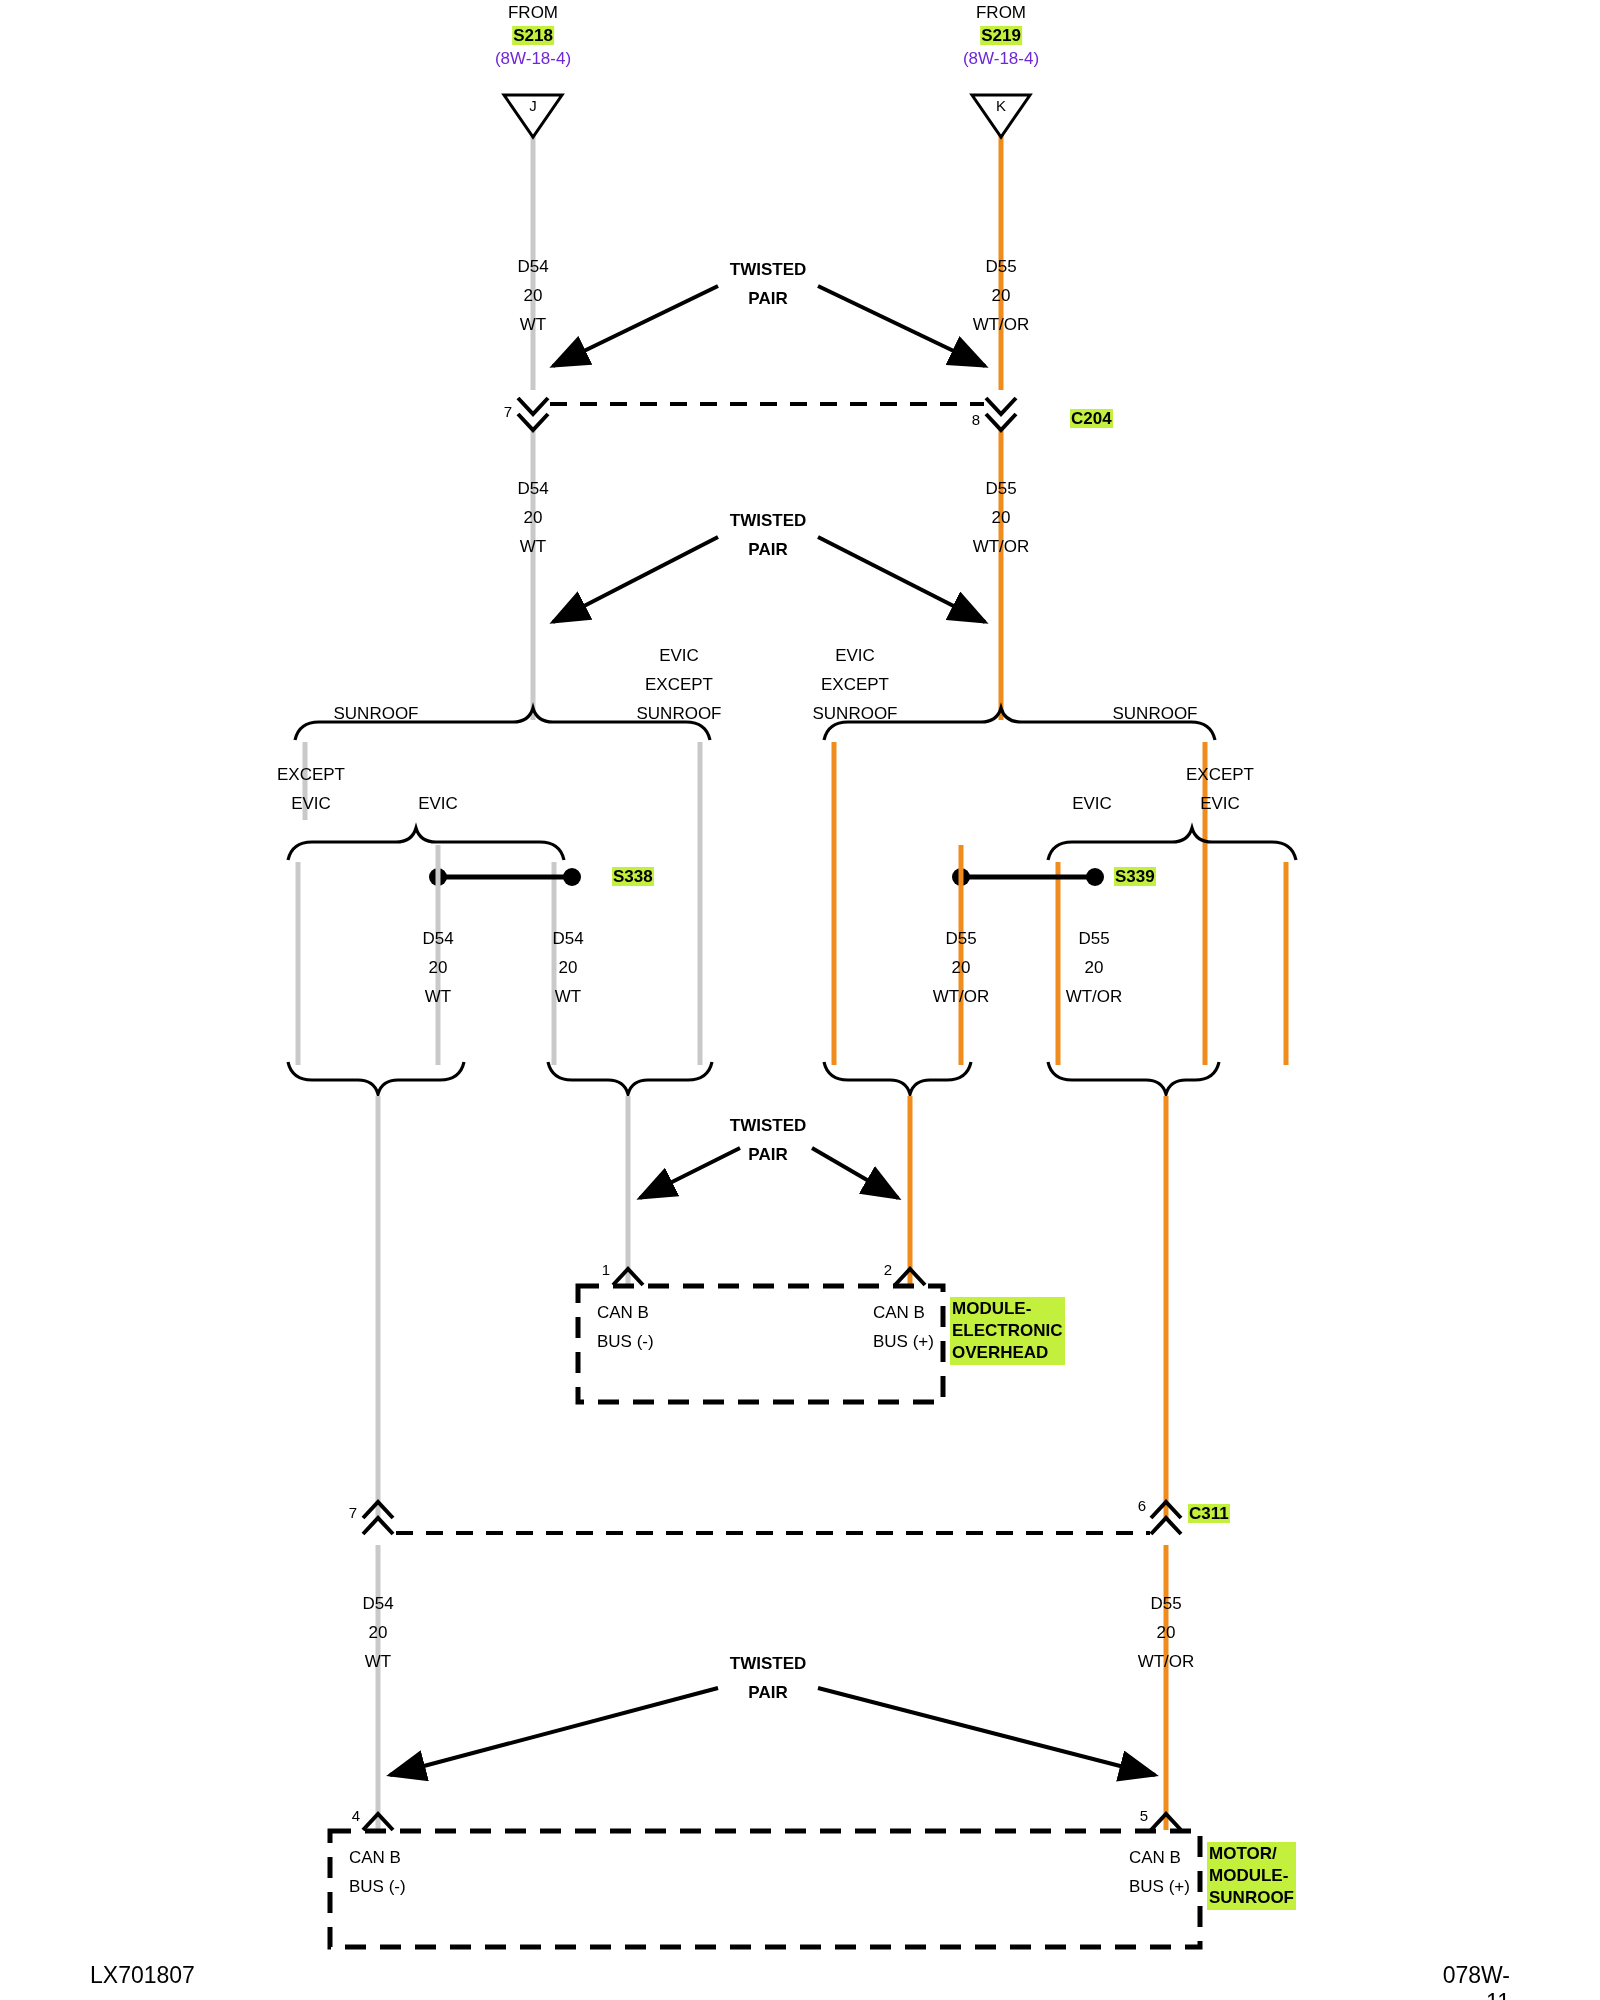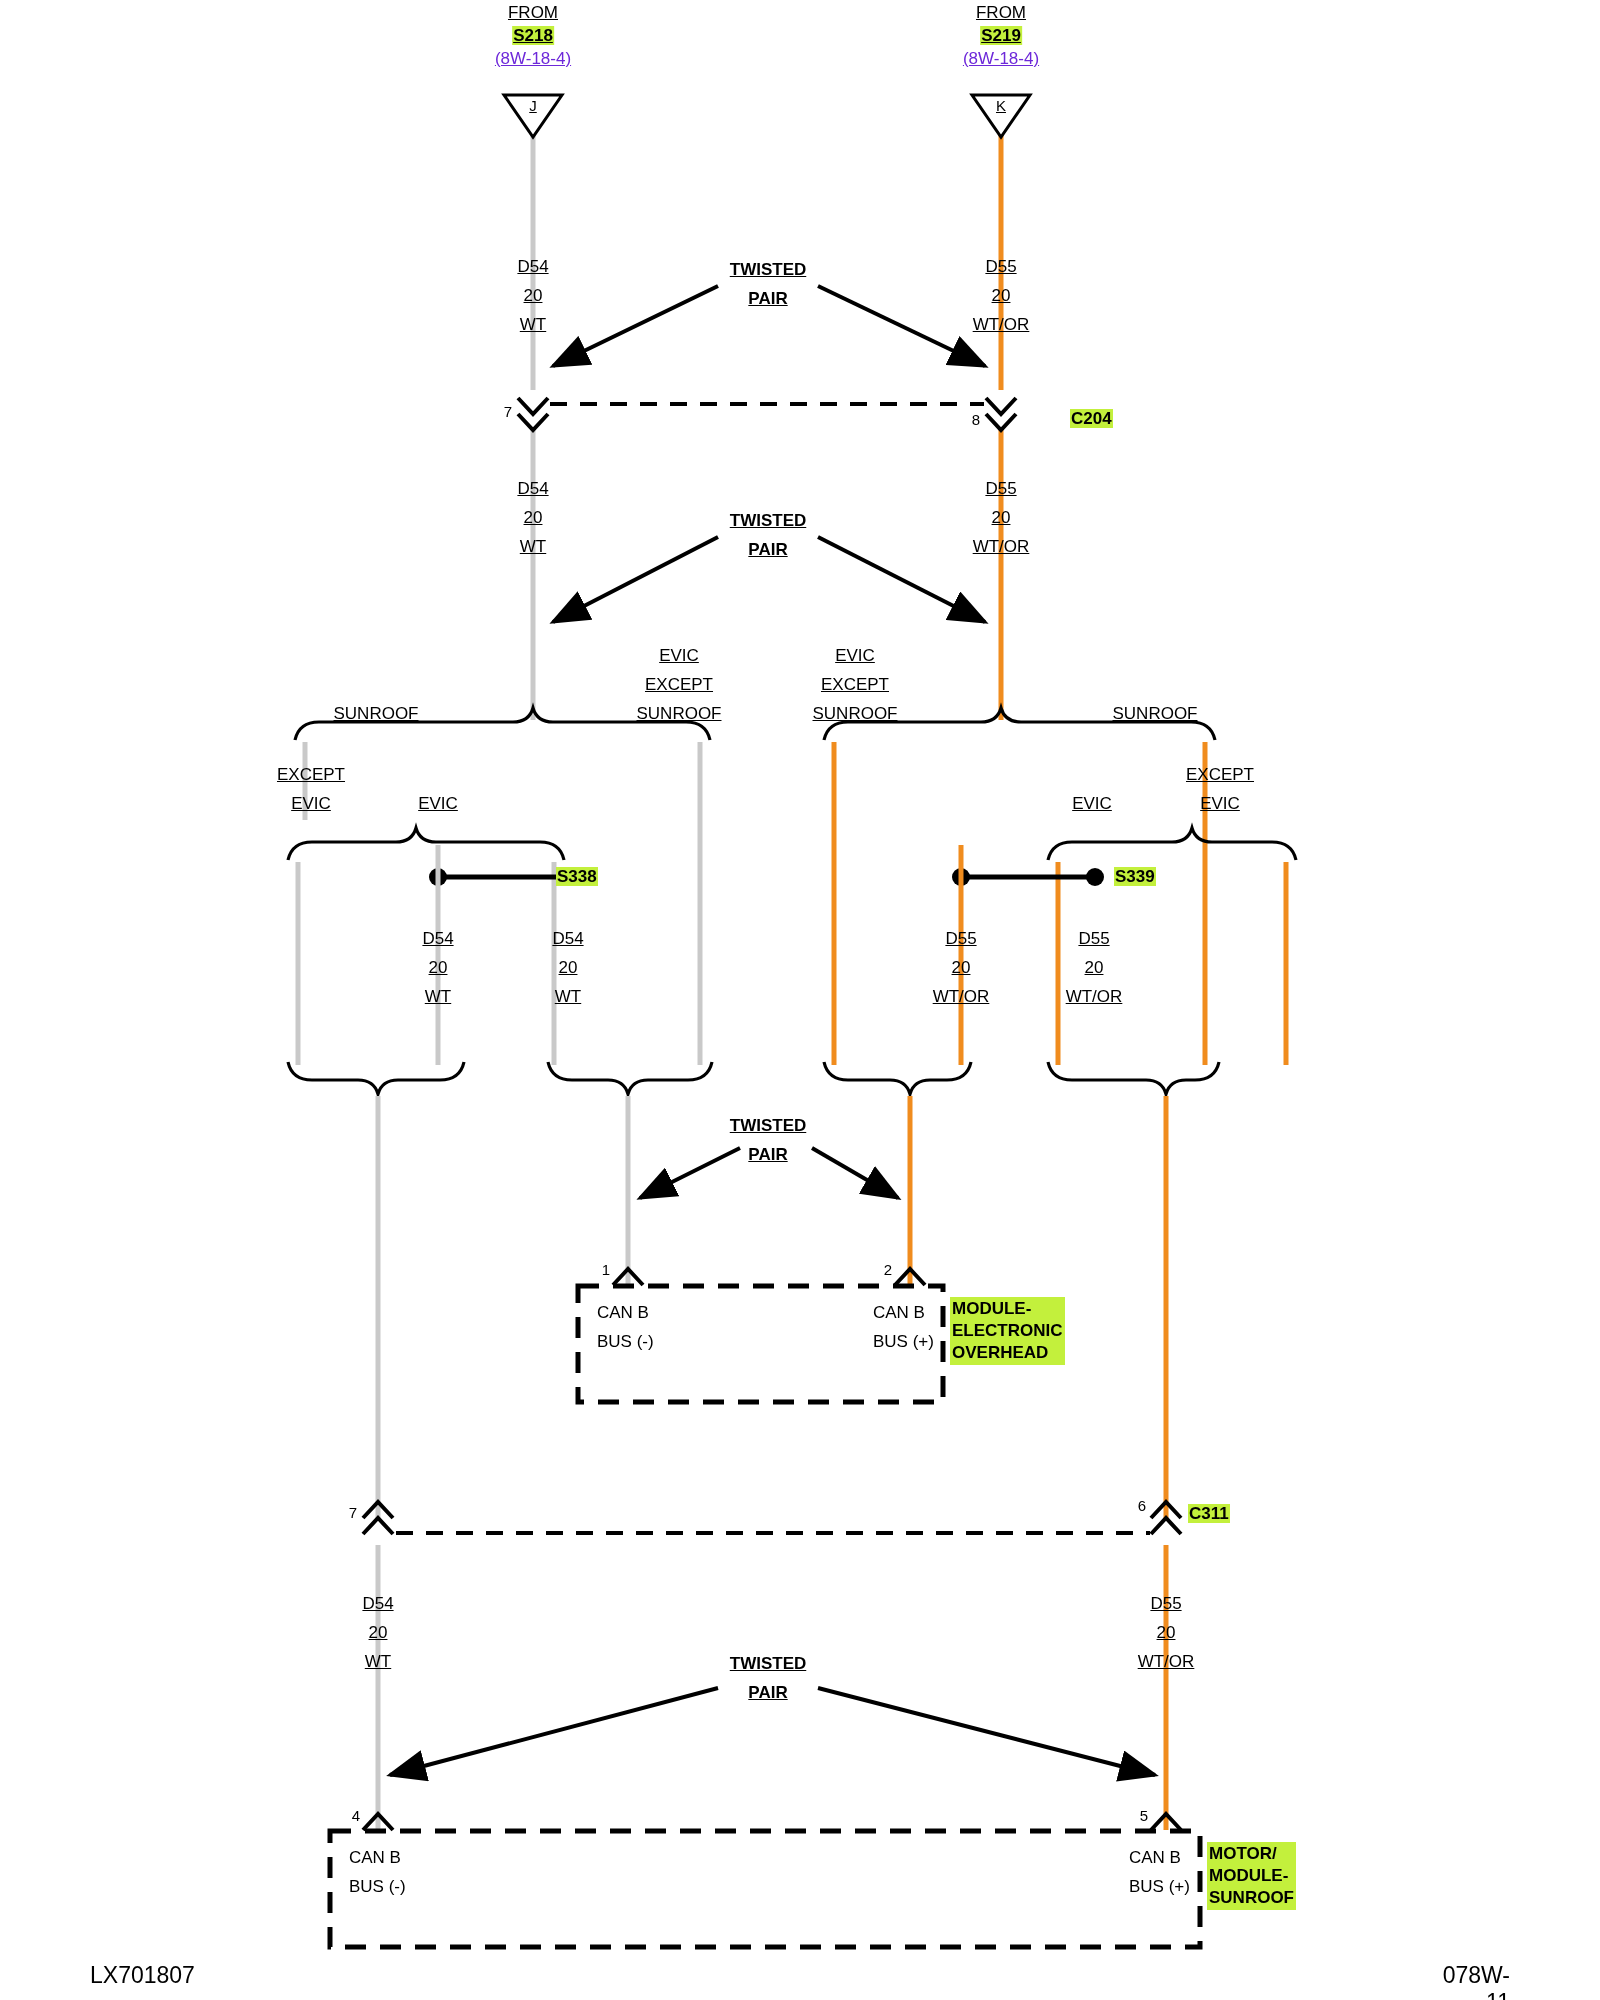--- a/index.html
+++ b/index.html
@@ -27,21 +27,20 @@
     position: absolute;
     font-family: "Liberation Sans", sans-serif;
     font-size: 17px;
     color: #000000;
     white-space: nowrap;
     line-height: 1.0;
   }
   .lbl.c {           
     transform: translateX(-50%);
     text-align: center;
-    text-decoration: underline;
   }
   .lbl.r {
     transform: translateX(-100%);
     text-align: right;
   }
   .bold { font-weight: bold; }
   .hl {
     background: #c3f03c;
     font-weight: bold;
     padding: 0 1px;
@@ -209,21 +208,21 @@
 
   <div class="lbl c" style="left:376px; top:705px;">SUNROOF</div>
   <div class="lbl c" style="left:679px; top:647px;">EVIC</div>
   <div class="lbl c" style="left:679px; top:676px;">EXCEPT</div>
   <div class="lbl c" style="left:679px; top:705px;">SUNROOF</div>
 
   <div class="lbl c" style="left:311px; top:766px;">EXCEPT</div>
   <div class="lbl c" style="left:311px; top:795px;">EVIC</div>
   <div class="lbl c" style="left:438px; top:795px;">EVIC</div>
 
-  <div class="lbl" style="left:556px; top:868px;"><span class="hl">S338</span></div>
+  <div class="lbl" style="left:612px; top:868px;"><span class="hl">S338</span></div>
 
   <div class="lbl c" style="left:438px; top:930px;">D54</div>
   <div class="lbl c" style="left:438px; top:959px;">20</div>
   <div class="lbl c" style="left:438px; top:988px;">WT</div>
 
   <div class="lbl c" style="left:568px; top:930px;">D54</div>
   <div class="lbl c" style="left:568px; top:959px;">20</div>
   <div class="lbl c" style="left:568px; top:988px;">WT</div>
 
   <div class="lbl c" style="left:855px; top:647px;">EVIC</div>

